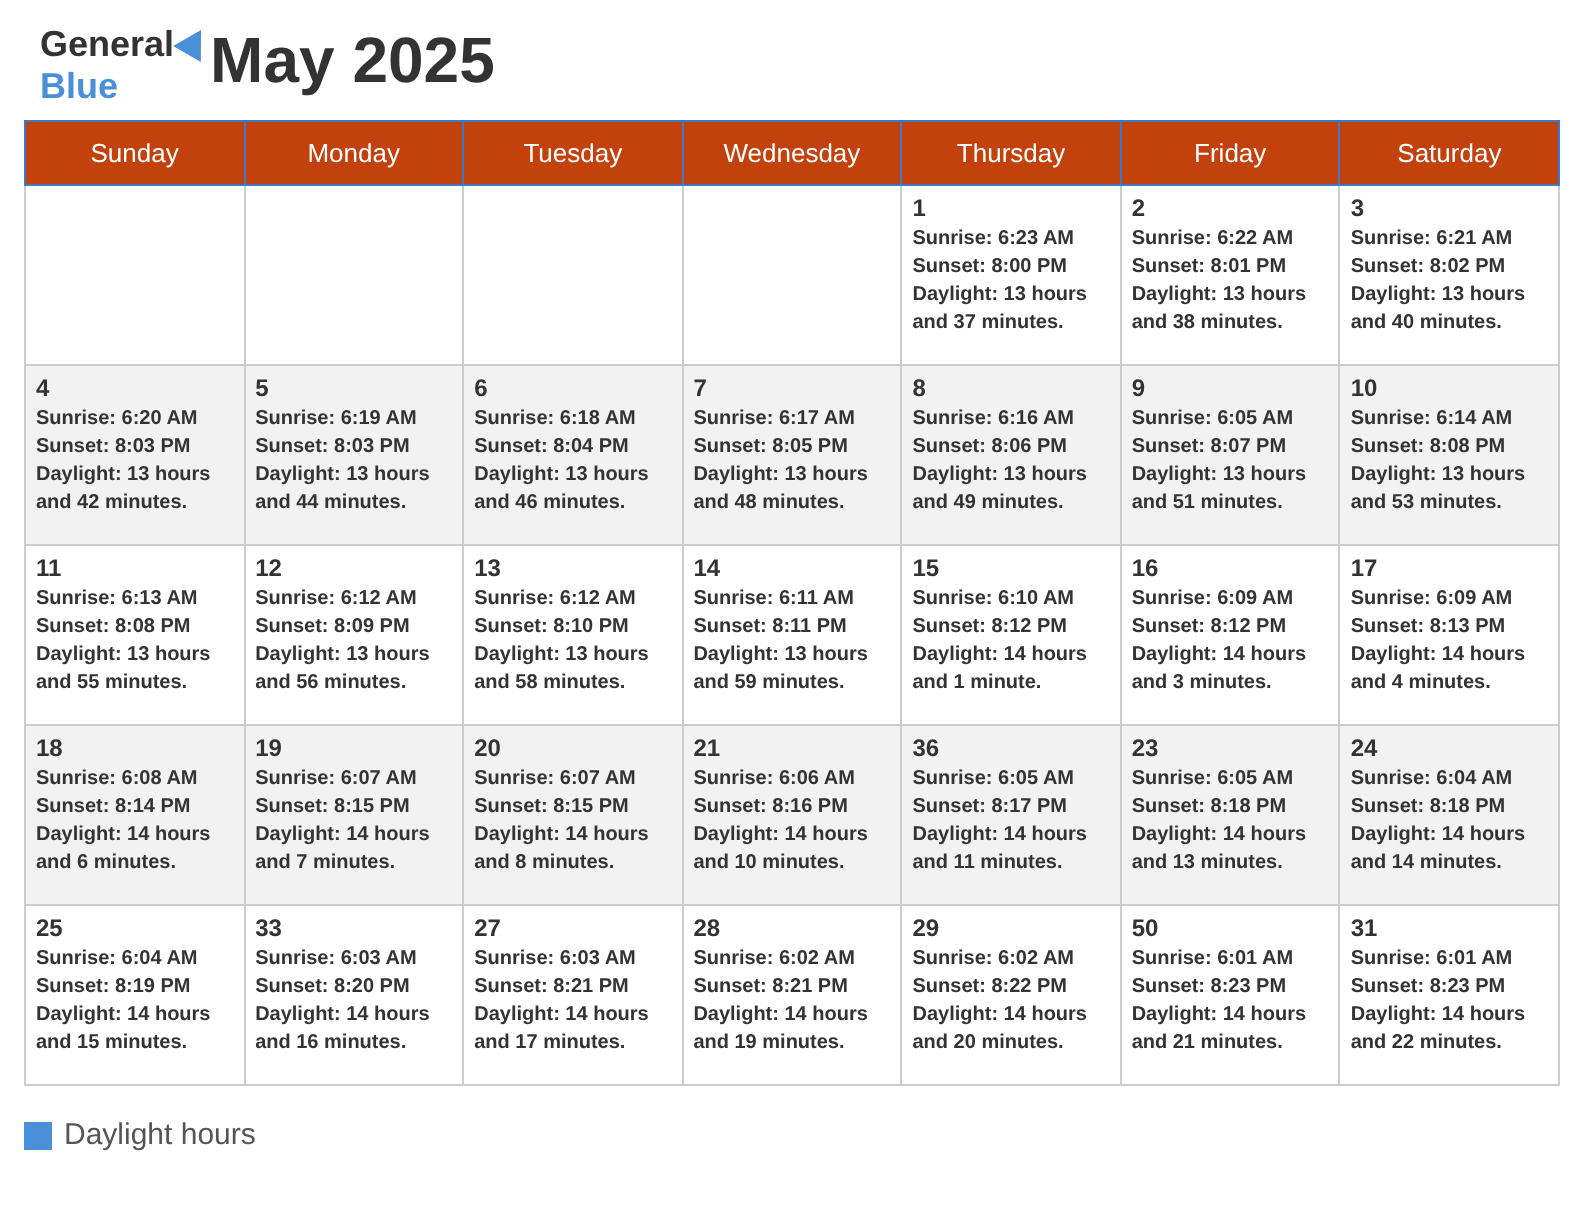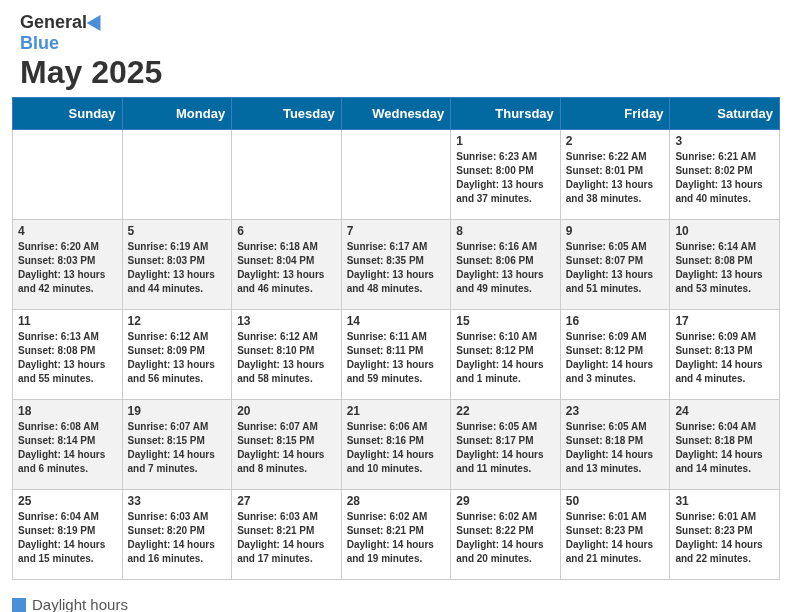--- a/index.html
+++ b/index.html
@@ -6,21 +6,20 @@
     body {
       font-family: Arial, sans-serif;
       background: #fff;
       width: 792px;
       min-height: 612px;
     }
     .header {
       display: flex;
       align-items: flex-start;
       padding: 12px 20px 6px 20px;
-      flex-direction: column;
     }
     .logo {
       display: flex;
       flex-direction: column;
       align-items: flex-start;
     }
     .logo-text {
       display: flex;
       align-items: center;
     }
@@ -59,26 +58,26 @@
       margin-top: 2px;
     }
     .calendar-container {
       padding: 0 12px 12px 12px;
     }
     table {
       width: 100%;
       border-collapse: collapse;
     }
     thead tr th {
-      background-color: #0369a1;
+      background-color: #c2410c;
       color: #fff;
       font-size: 13px;
-      font-weight: bold;
+      font-weight: normal;
       padding: 8px 6px;
-      text-align: right;
+      text-align: center;
       border: 1px solid #3a7bc8;
     }
     tbody tr td {
       vertical-align: top;
       border: 1px solid #ccc;
       padding: 4px 5px;
       font-size: 10.5px;
       color: #333;
       width: 14.28%;
       min-height: 80px;
@@ -193,21 +192,21 @@
           </td>
           <td>
             <span class="day-num">6</span>
             <div class="day-info">Sunrise: 6:18 AM
 Sunset: 8:04 PM
 Daylight: 13 hours and 46 minutes.</div>
           </td>
           <td>
             <span class="day-num">7</span>
             <div class="day-info">Sunrise: 6:17 AM
-Sunset: 8:35 PM
+Sunset: 8:05 PM
 Daylight: 13 hours and 48 minutes.</div>
           </td>
           <td>
             <span class="day-num">8</span>
             <div class="day-info">Sunrise: 6:16 AM
 Sunset: 8:06 PM
 Daylight: 13 hours and 49 minutes.</div>
           </td>
           <td>
             <span class="day-num">9</span>
@@ -285,21 +284,21 @@
 Sunset: 8:15 PM
 Daylight: 14 hours and 8 minutes.</div>
           </td>
           <td>
             <span class="day-num">21</span>
             <div class="day-info">Sunrise: 6:06 AM
 Sunset: 8:16 PM
 Daylight: 14 hours and 10 minutes.</div>
           </td>
           <td>
-            <span class="day-num">22</span>
+            <span class="day-num">36</span>
             <div class="day-info">Sunrise: 6:05 AM
 Sunset: 8:17 PM
 Daylight: 14 hours and 11 minutes.</div>
           </td>
           <td>
             <span class="day-num">23</span>
             <div class="day-info">Sunrise: 6:05 AM
 Sunset: 8:18 PM
 Daylight: 14 hours and 13 minutes.</div>
           </td>

